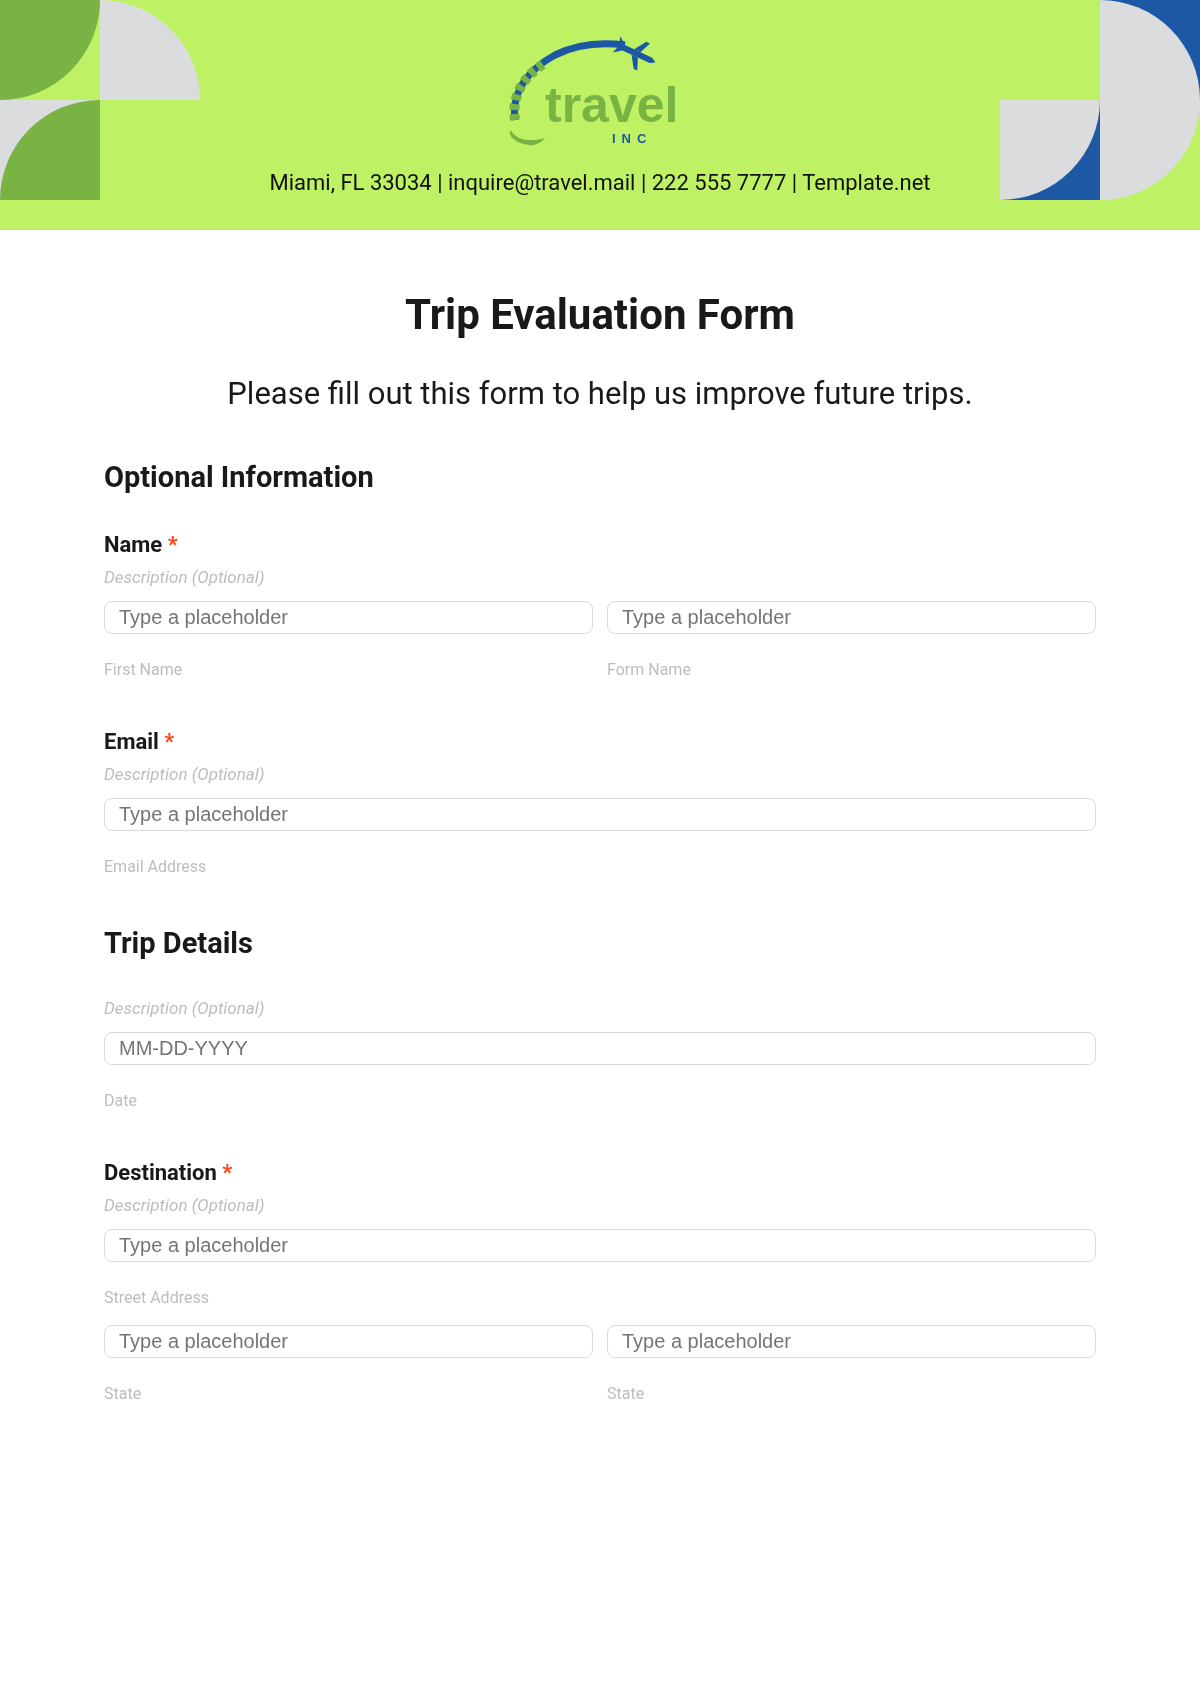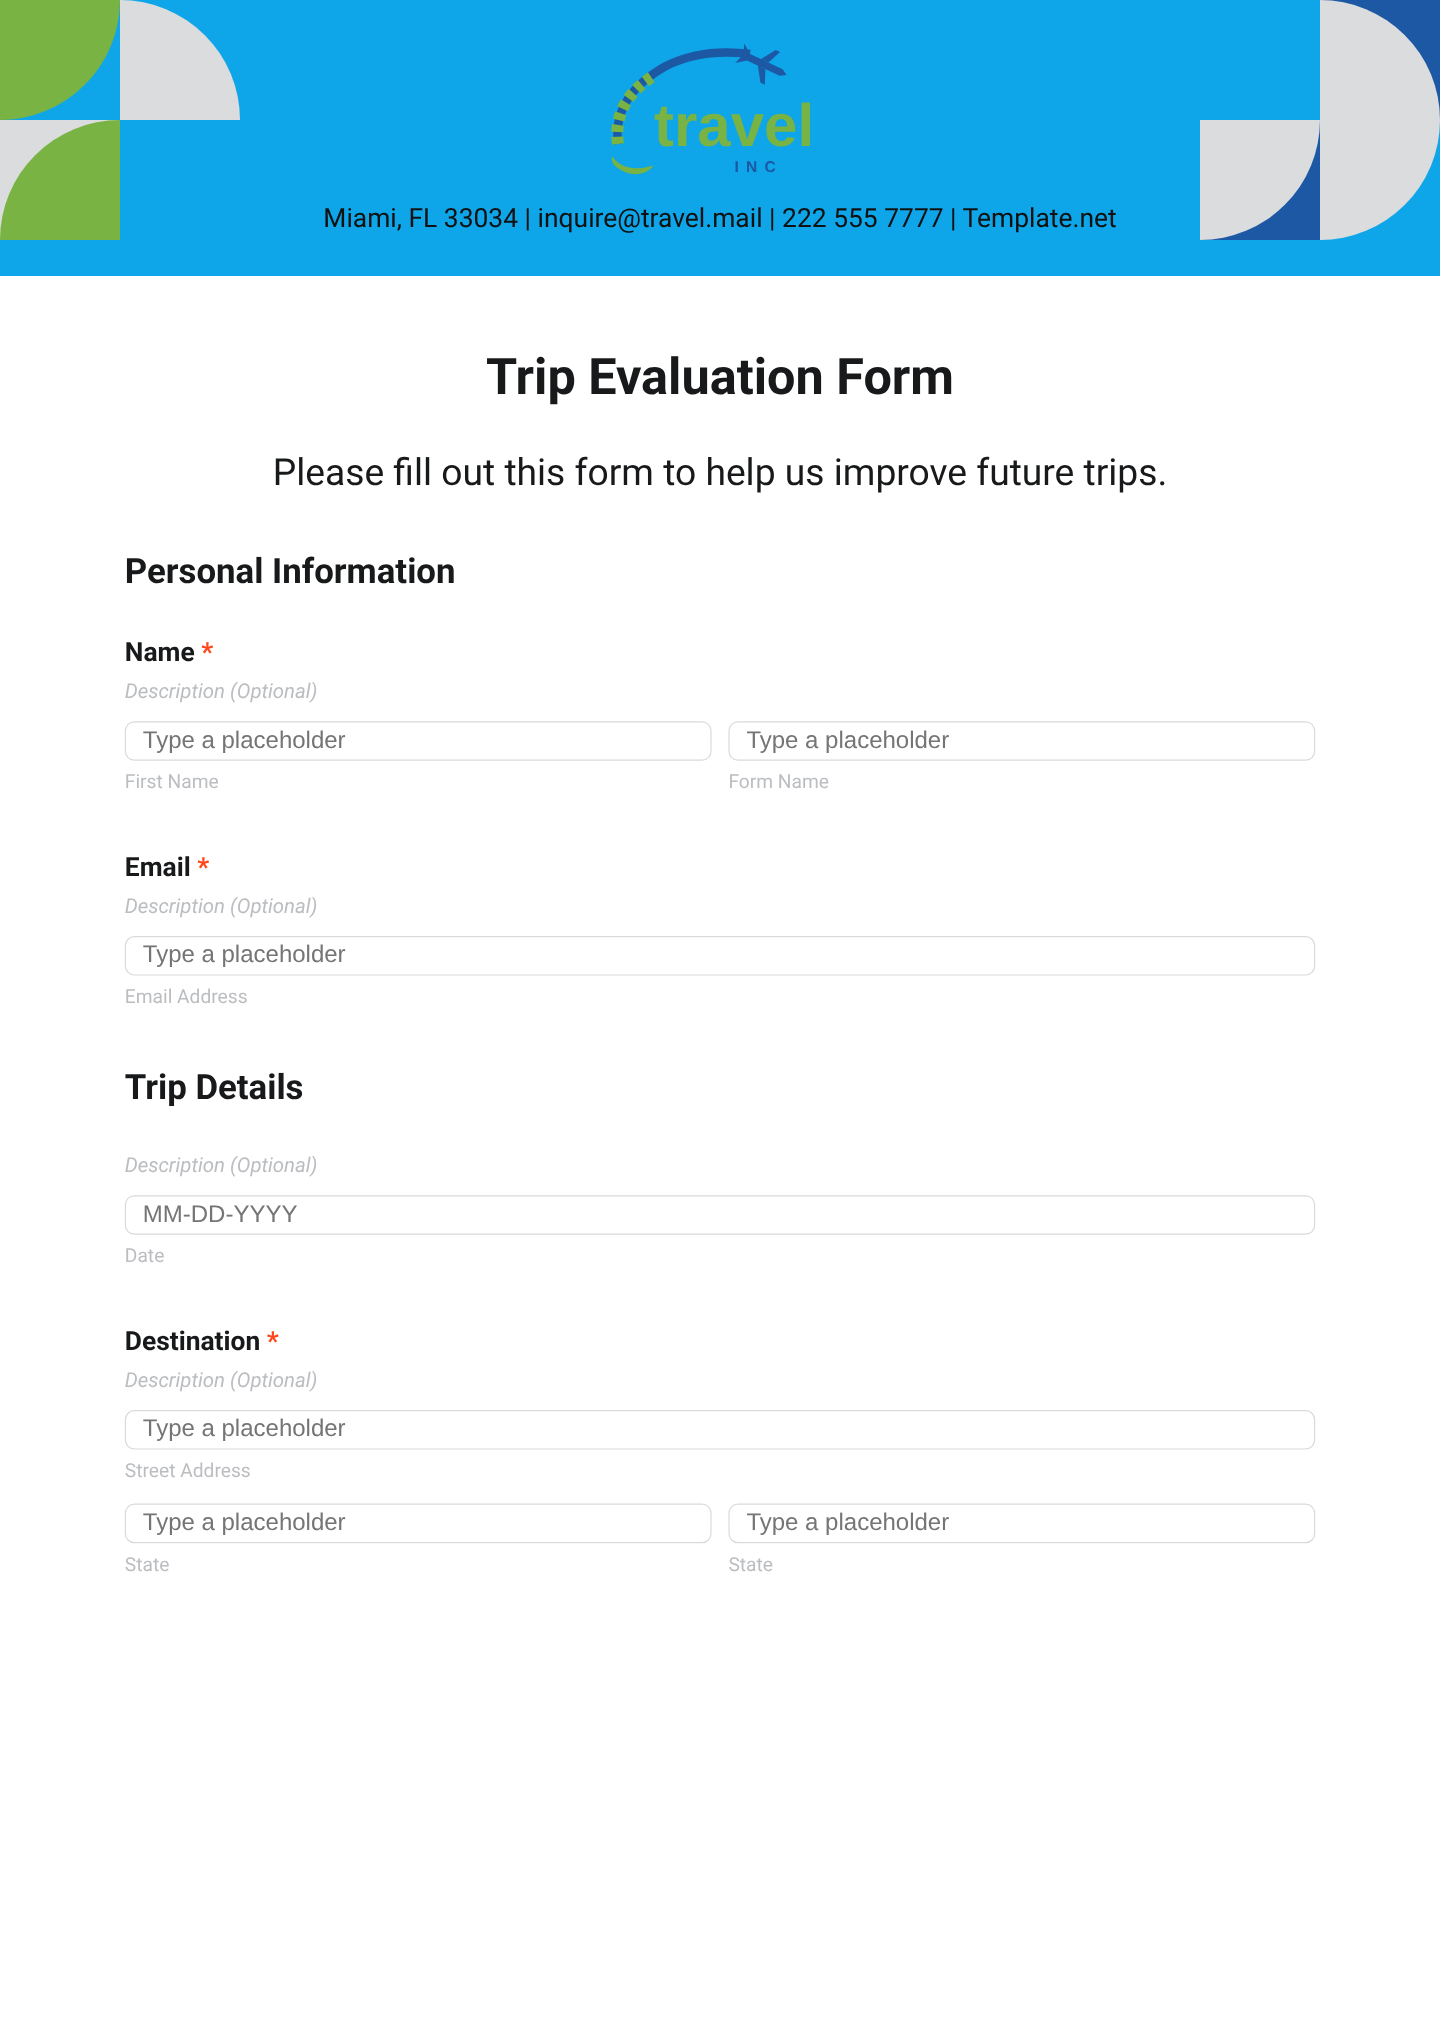--- a/index.html
+++ b/index.html
@@ -7,21 +7,21 @@
       margin: 0;
       padding: 0;
     }
     body {
       font-family: -apple-system, BlinkMacSystemFont, 'Segoe UI', Roboto, Helvetica, Arial, sans-serif;
       background: #fff;
       width: 1200px;
     }
     .header {
       position: relative;
-      background: #0ea5e9;
+      background: #bef264;
       height: 230px;
       overflow: hidden;
       text-decoration: underline;
     }
     .deco-left {
       position: absolute;
       left: 0;
       top: 0;
       width: 200px;
       height: 230px;
@@ -102,21 +102,21 @@
       font-size: 20px;
       border: 1px solid #d9dadb;
       border-radius: 8px;
       color: #18191a;
       background: #fff;
       outline: none;
     }
     .input-sublabel {
       font-size: 16px;
       color: #bbbdc0;
-      margin-top: 8px;
+      margin-top: 26px;
     }
     .row-gap {
       margin-top: 18px;
     }
   </style>
 </head>
 <body>
 
 <div class="header">
   <div class="deco-left">
@@ -151,21 +151,21 @@
       <path d="M 10 100 Q 20 115 45 108 Q 35 120 18 112 Q 8 107 10 100 Z" fill="#78b343"></path>
     </svg>
   </div>
   <div class="contact-line">Miami, FL 33034 | inquire@travel.mail | 222 555 7777 | Template.net</div>
 </div>
 
 <div class="content">
   <h1 class="form-title">Trip Evaluation Form</h1>
   <p class="form-subtitle">Please fill out this form to help us improve future trips.</p>
 
-  <h2 class="section-title">Personal Information</h2>
+  <h2 class="section-title">Optional Information</h2>
 
   <div class="field-group">
     <div class="field-label">
       <span>Name</span>
       <span class="required">*</span>
     </div>
     <div class="field-description">Description (Optional)</div>
     <div class="input-row">
       <div class="input-col">
         <input type="text" class="input-field" placeholder="Type a placeholder" style="">

